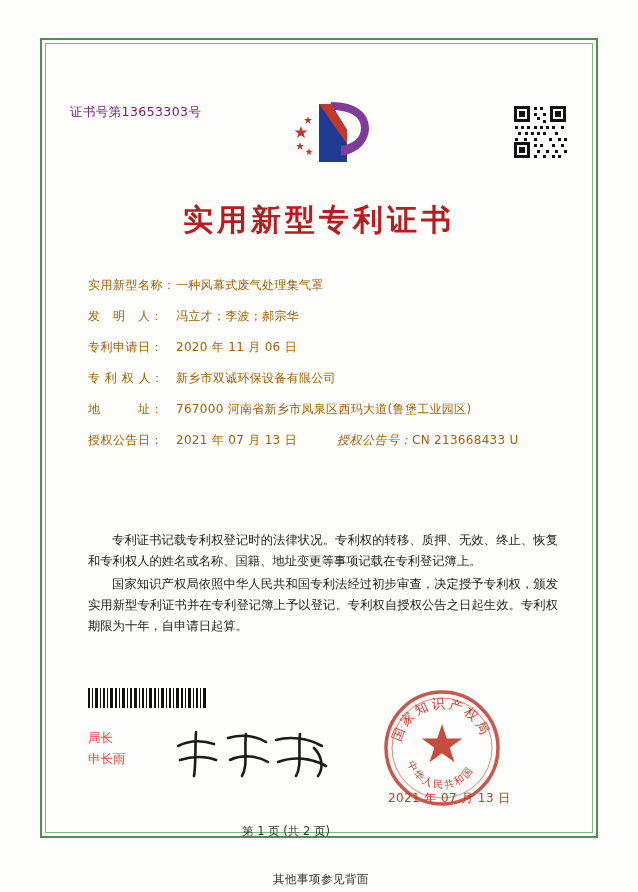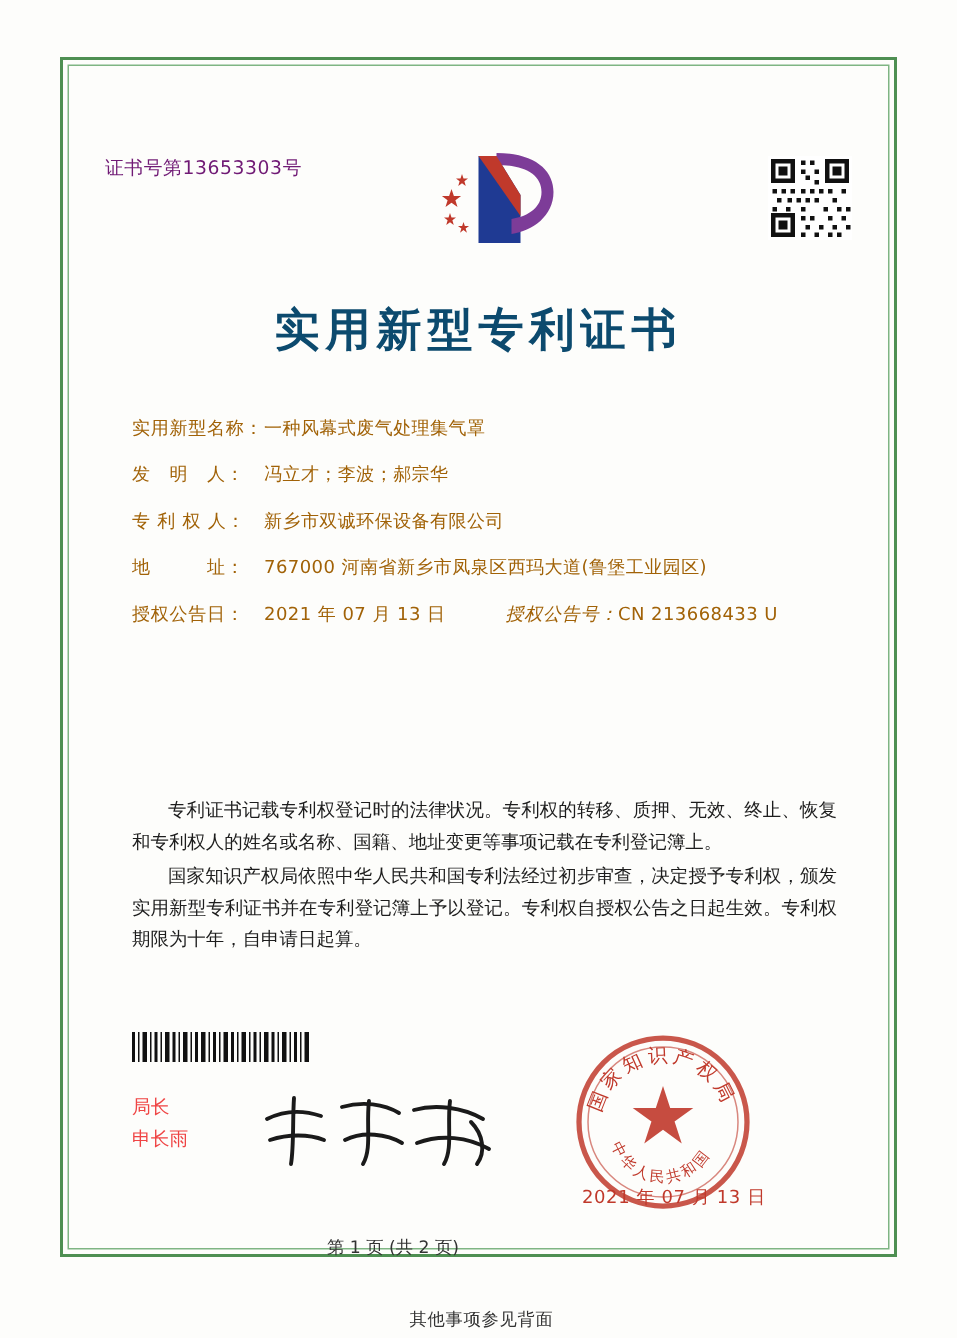--- a/index.html
+++ b/index.html
@@ -84,21 +84,21 @@
 
   .title {
     position: absolute;
     left: 0;
     top: 200px;
     width: 638px;
     text-align: center;
     font-size: 30px;
     font-weight: bold;
     letter-spacing: 4px;
-    color: #0c4a6e;
+    color: #b91c1c;
     font-family: "DejaVu Sans", "Liberation Sans", sans-serif;
   }
 
   .fields {
     position: absolute;
     left: 88px;
     top: 270px;
     width: 470px;
   }
   .field-row {
@@ -180,20 +180,21 @@
   }
 
   .page-no {
     position: absolute;
     left: 0;
     top: 824px;
     width: 524px;
     text-align: center;
     font-size: 11.5px;
     color: #333;
+    padding-left: 24px;
   }
 
   .footnote {
     position: absolute;
     left: 2px;
     top: 872px;
     width: 638px;
     text-align: center;
     font-size: 11.5px;
     color: #333;
@@ -292,20 +293,23 @@
   <div class="title">实用新型专利证书</div>
 
   <div class="fields">
     <div class="field-row">
       <span class="f-label">实用新型名称：</span><span class="f-value">一种风幕式废气处理集气罩</span>
     </div>
     <div class="field-row">
       <span class="f-label">发　明　人：</span><span class="f-value">冯立才；李波；郝宗华</span>
     </div>
     <div class="field-row">
+      <span class="f-label">专利申请日：</span><span class="f-value">2020 年 11 月 06 日</span>
+    </div>
+    <div class="field-row">
       <span class="f-label">专 利 权 人：</span><span class="f-value">新乡市双诚环保设备有限公司</span>
     </div>
     <div class="field-row">
       <span class="f-label">地　　　址：</span><span class="f-value">767000 河南省新乡市凤泉区西玛大道(鲁堡工业园区)</span>
     </div>
     <div class="field-row dual">
       <span class="f-label">授权公告日：</span><span class="f-value">2021 年 07 月 13 日</span><span class="f-second-label">授权公告号：</span><span class="f-value">CN 213668433 U</span>
     </div>
   </div>
 

